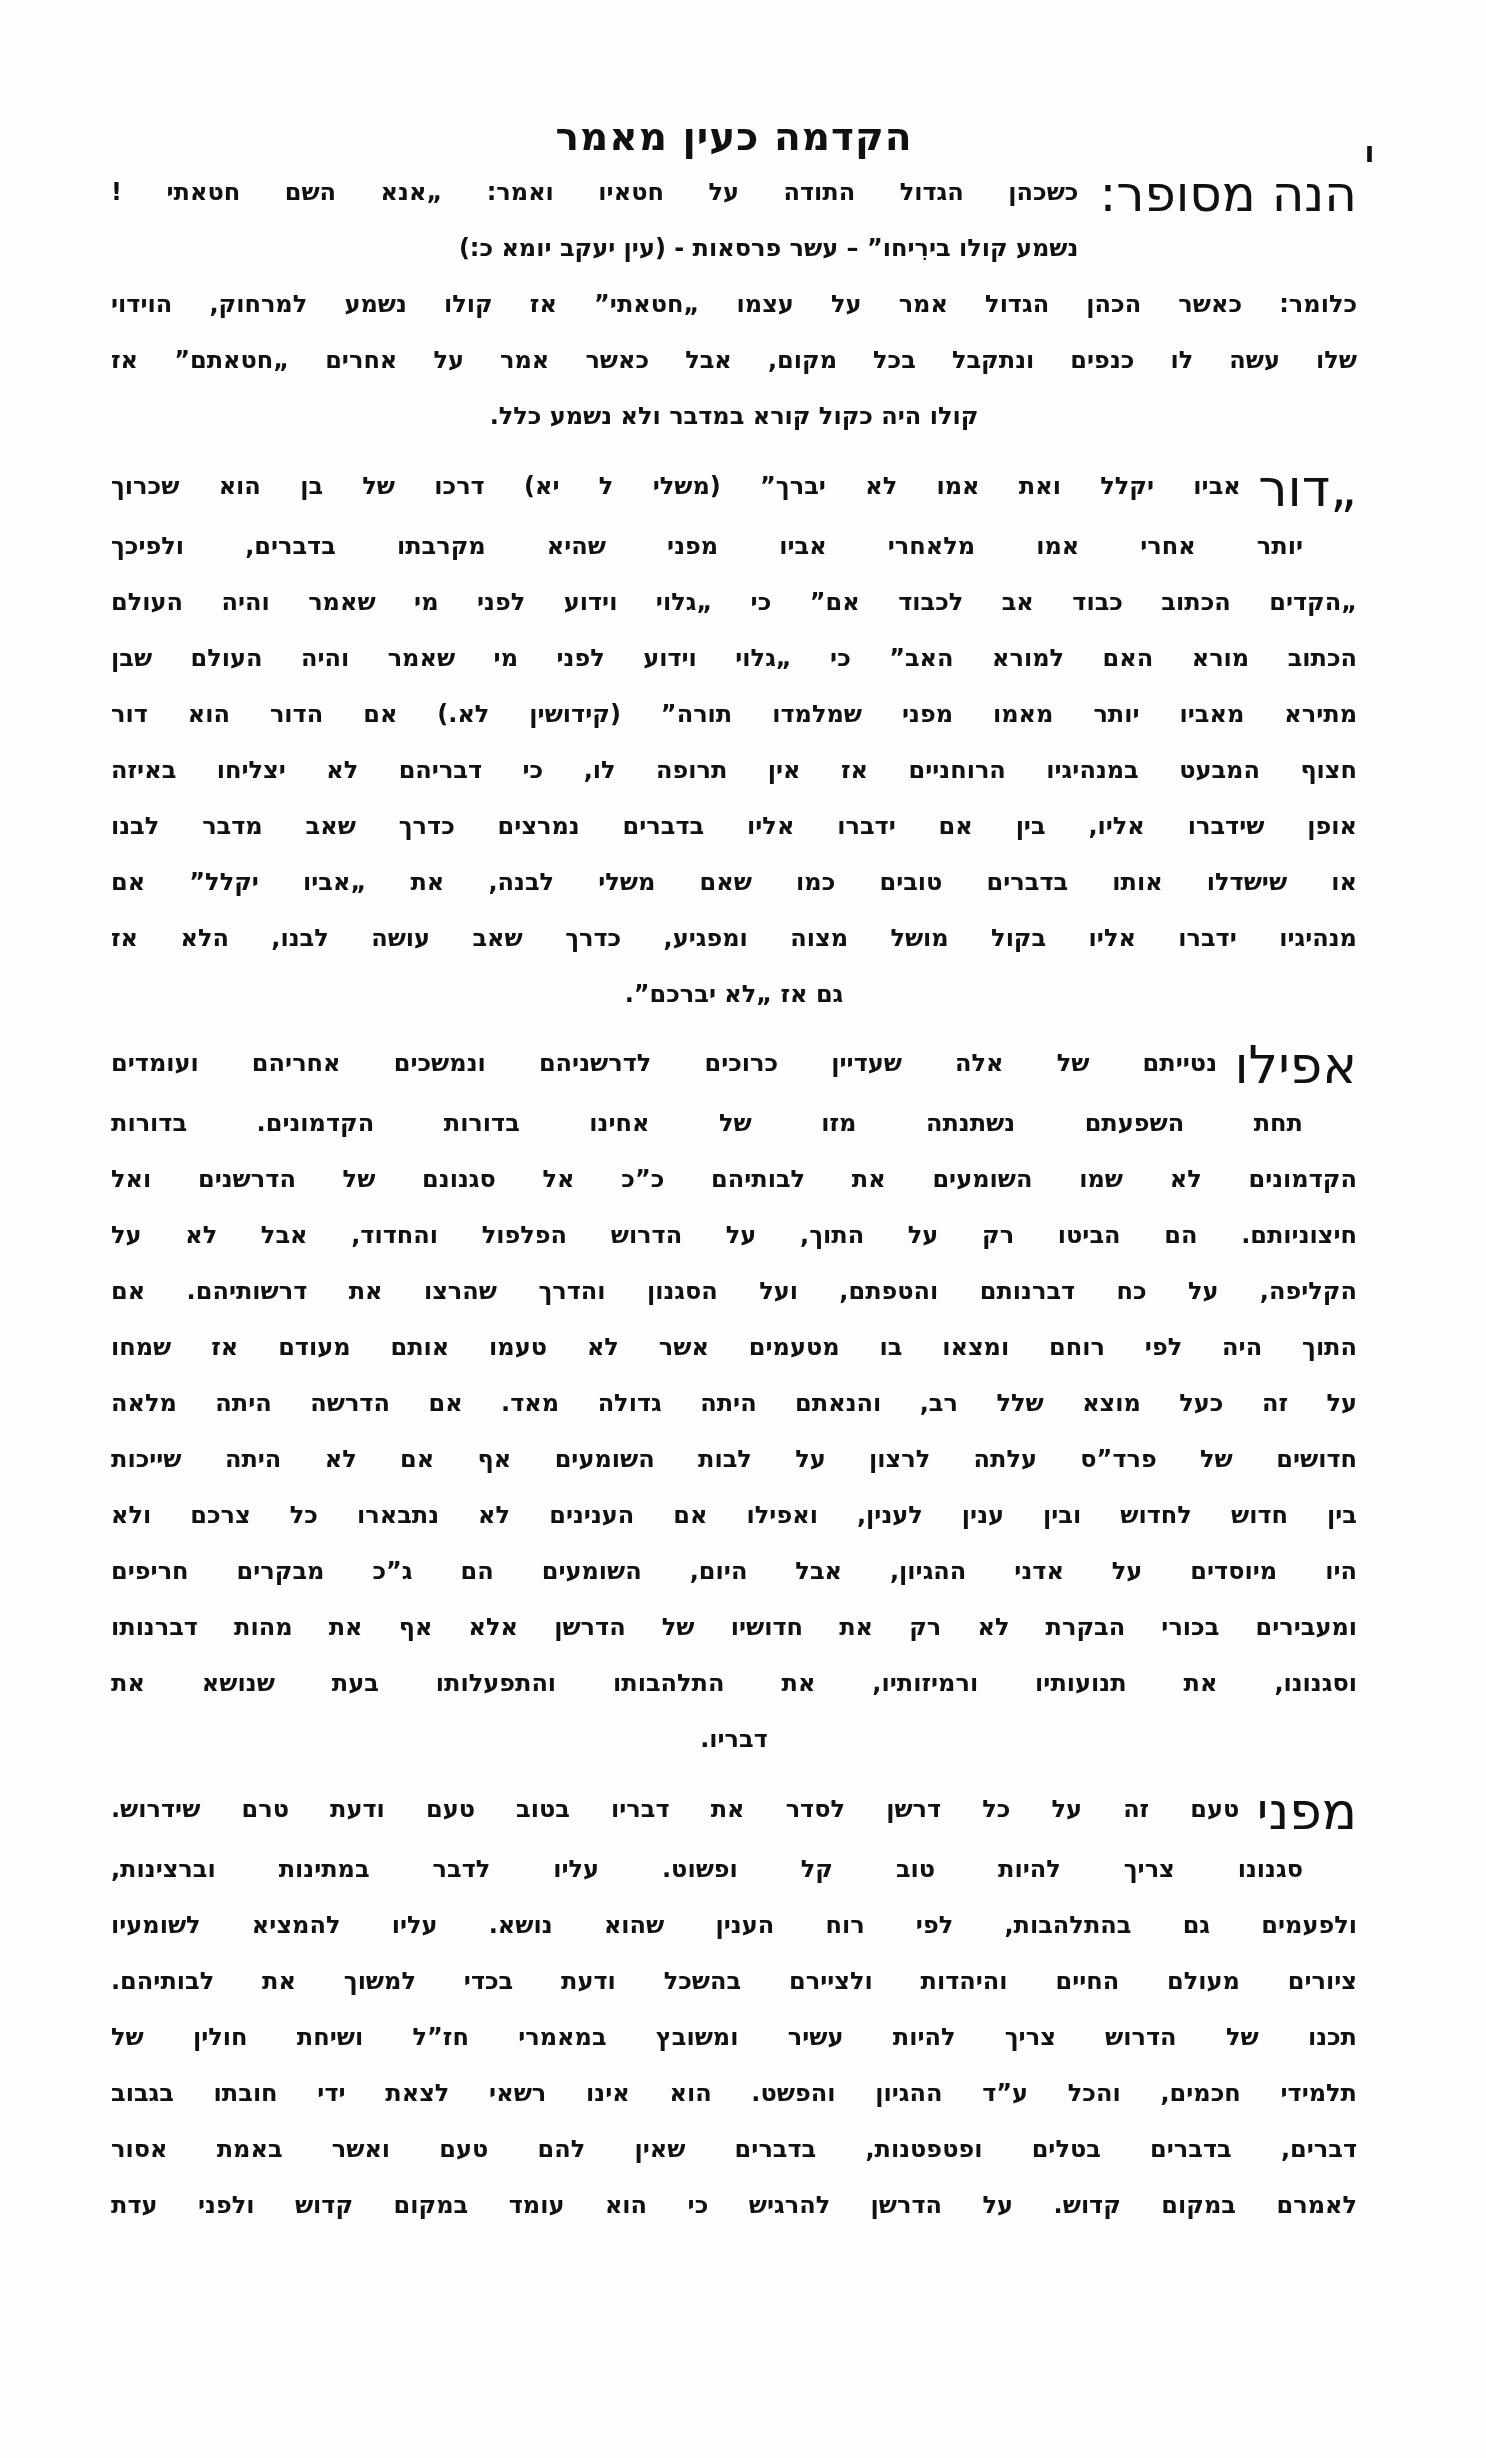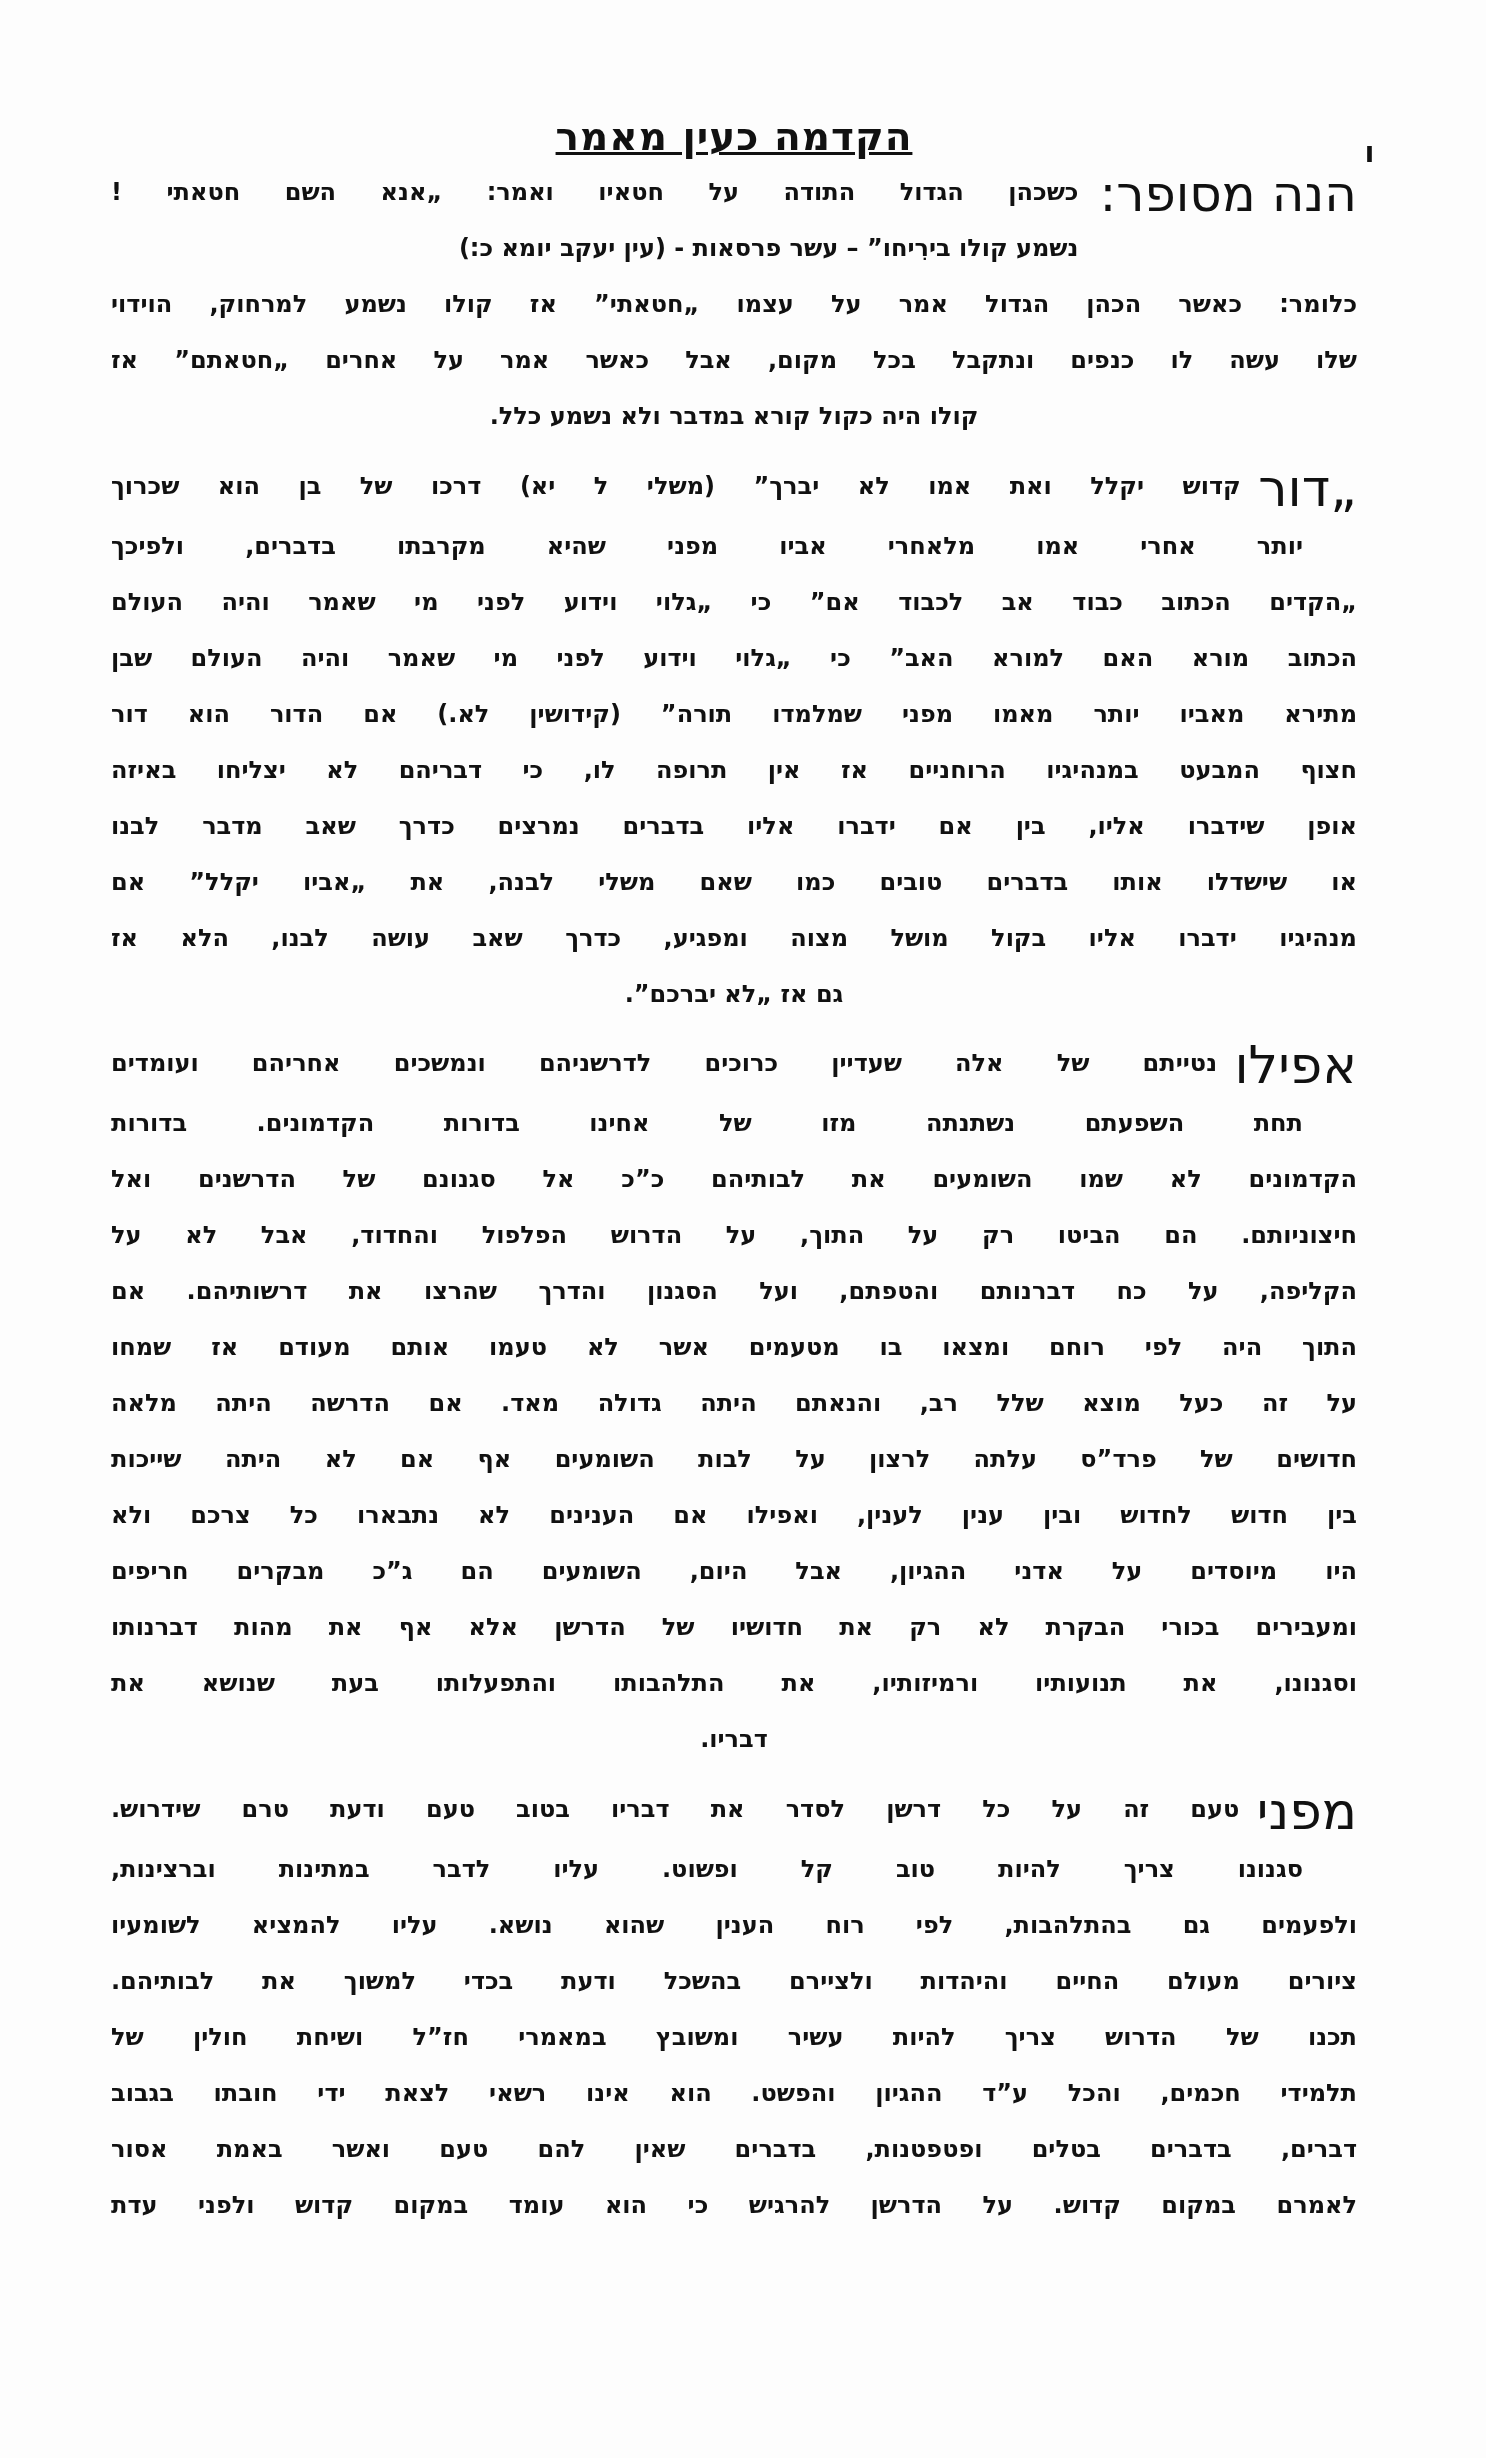--- a/index.html
+++ b/index.html
@@ -4,21 +4,21 @@
   <style>
     html, body { margin: 0; padding: 0; background: #fdfdfd; }
     body {
       width: 1487px; height: 2458px; overflow: hidden; position: relative;
       font-family: "DejaVu Sans", sans-serif; color: #111;
     }
     .page { position: absolute; left: 111px; top: 0; width: 1246px; direction: rtl; }
     .header { position: relative; height: 164px; }
     .title {
       position: absolute; top: 114px; left: 0; right: 0; text-align: center;
-      font-size: 39px; font-weight: bold; letter-spacing: 1px; text-decoration: underline;
+      font-size: 39px; font-weight: bold; letter-spacing: 1px;
     }
     .page-num {
       position: absolute; top: 135px; right: -17.4px; font-size: 29px; font-weight: bold;
     }
     .para { margin: 0; }
     .line {
       display: block; font-size: 24px; font-weight: bold; line-height: 56px;
       text-align: justify; text-align-last: justify; white-space: nowrap; height: 56px;
     }
     .line.center { text-align: left; text-align-last: center; }
@@ -56,21 +56,21 @@
     <span class="line">שלו עשה לו כנפים ונתקבל בכל מקום, אבל כאשר אמר על אחרים „חטאתם” אז</span>
     <span class="line center">קולו היה כקול קורא במדבר ולא נשמע כלל.</span>
   </div>
 
   <div class="para-gap"></div>
 
   <div class="para">
     <div class="lead-wrap">
       <span class="lead-word">„דור</span>
       <div class="lead-rest">
-        <span class="line">קדוש יקלל ואת אמו לא יברך” (משלי ל יא) דרכו של בן הוא שכרוך</span>
+        <span class="line">אביו יקלל ואת אמו לא יברך” (משלי ל יא) דרכו של בן הוא שכרוך</span>
       </div>
     </div>
     <span class="line indent">יותר אחרי אמו מלאחרי אביו מפני שהיא מקרבתו בדברים, ולפיכך</span>
     <span class="line">„הקדים הכתוב כבוד אב לכבוד אם” כי „גלוי וידוע לפני מי שאמר והיה העולם</span>
     <span class="line">הכתוב מורא האם למורא האב” כי „גלוי וידוע לפני מי שאמר והיה העולם שבן</span>
     <span class="line">מתירא מאביו יותר מאמו מפני שמלמדו תורה” (קידושין לא.) אם הדור הוא דור</span>
     <span class="line">חצוף המבעט במנהיגיו הרוחניים אז אין תרופה לו, כי דבריהם לא יצליחו באיזה</span>
     <span class="line">אופן שידברו אליו, בין אם ידברו אליו בדברים נמרצים כדרך שאב מדבר לבנו</span>
     <span class="line">או שישדלו אותו בדברים טובים כמו שאם משלי לבנה, את „אביו יקלל” אם</span>
     <span class="line">מנהיגיו ידברו אליו בקול מושל מצוה ומפגיע, כדרך שאב עושה לבנו, הלא אז</span>

